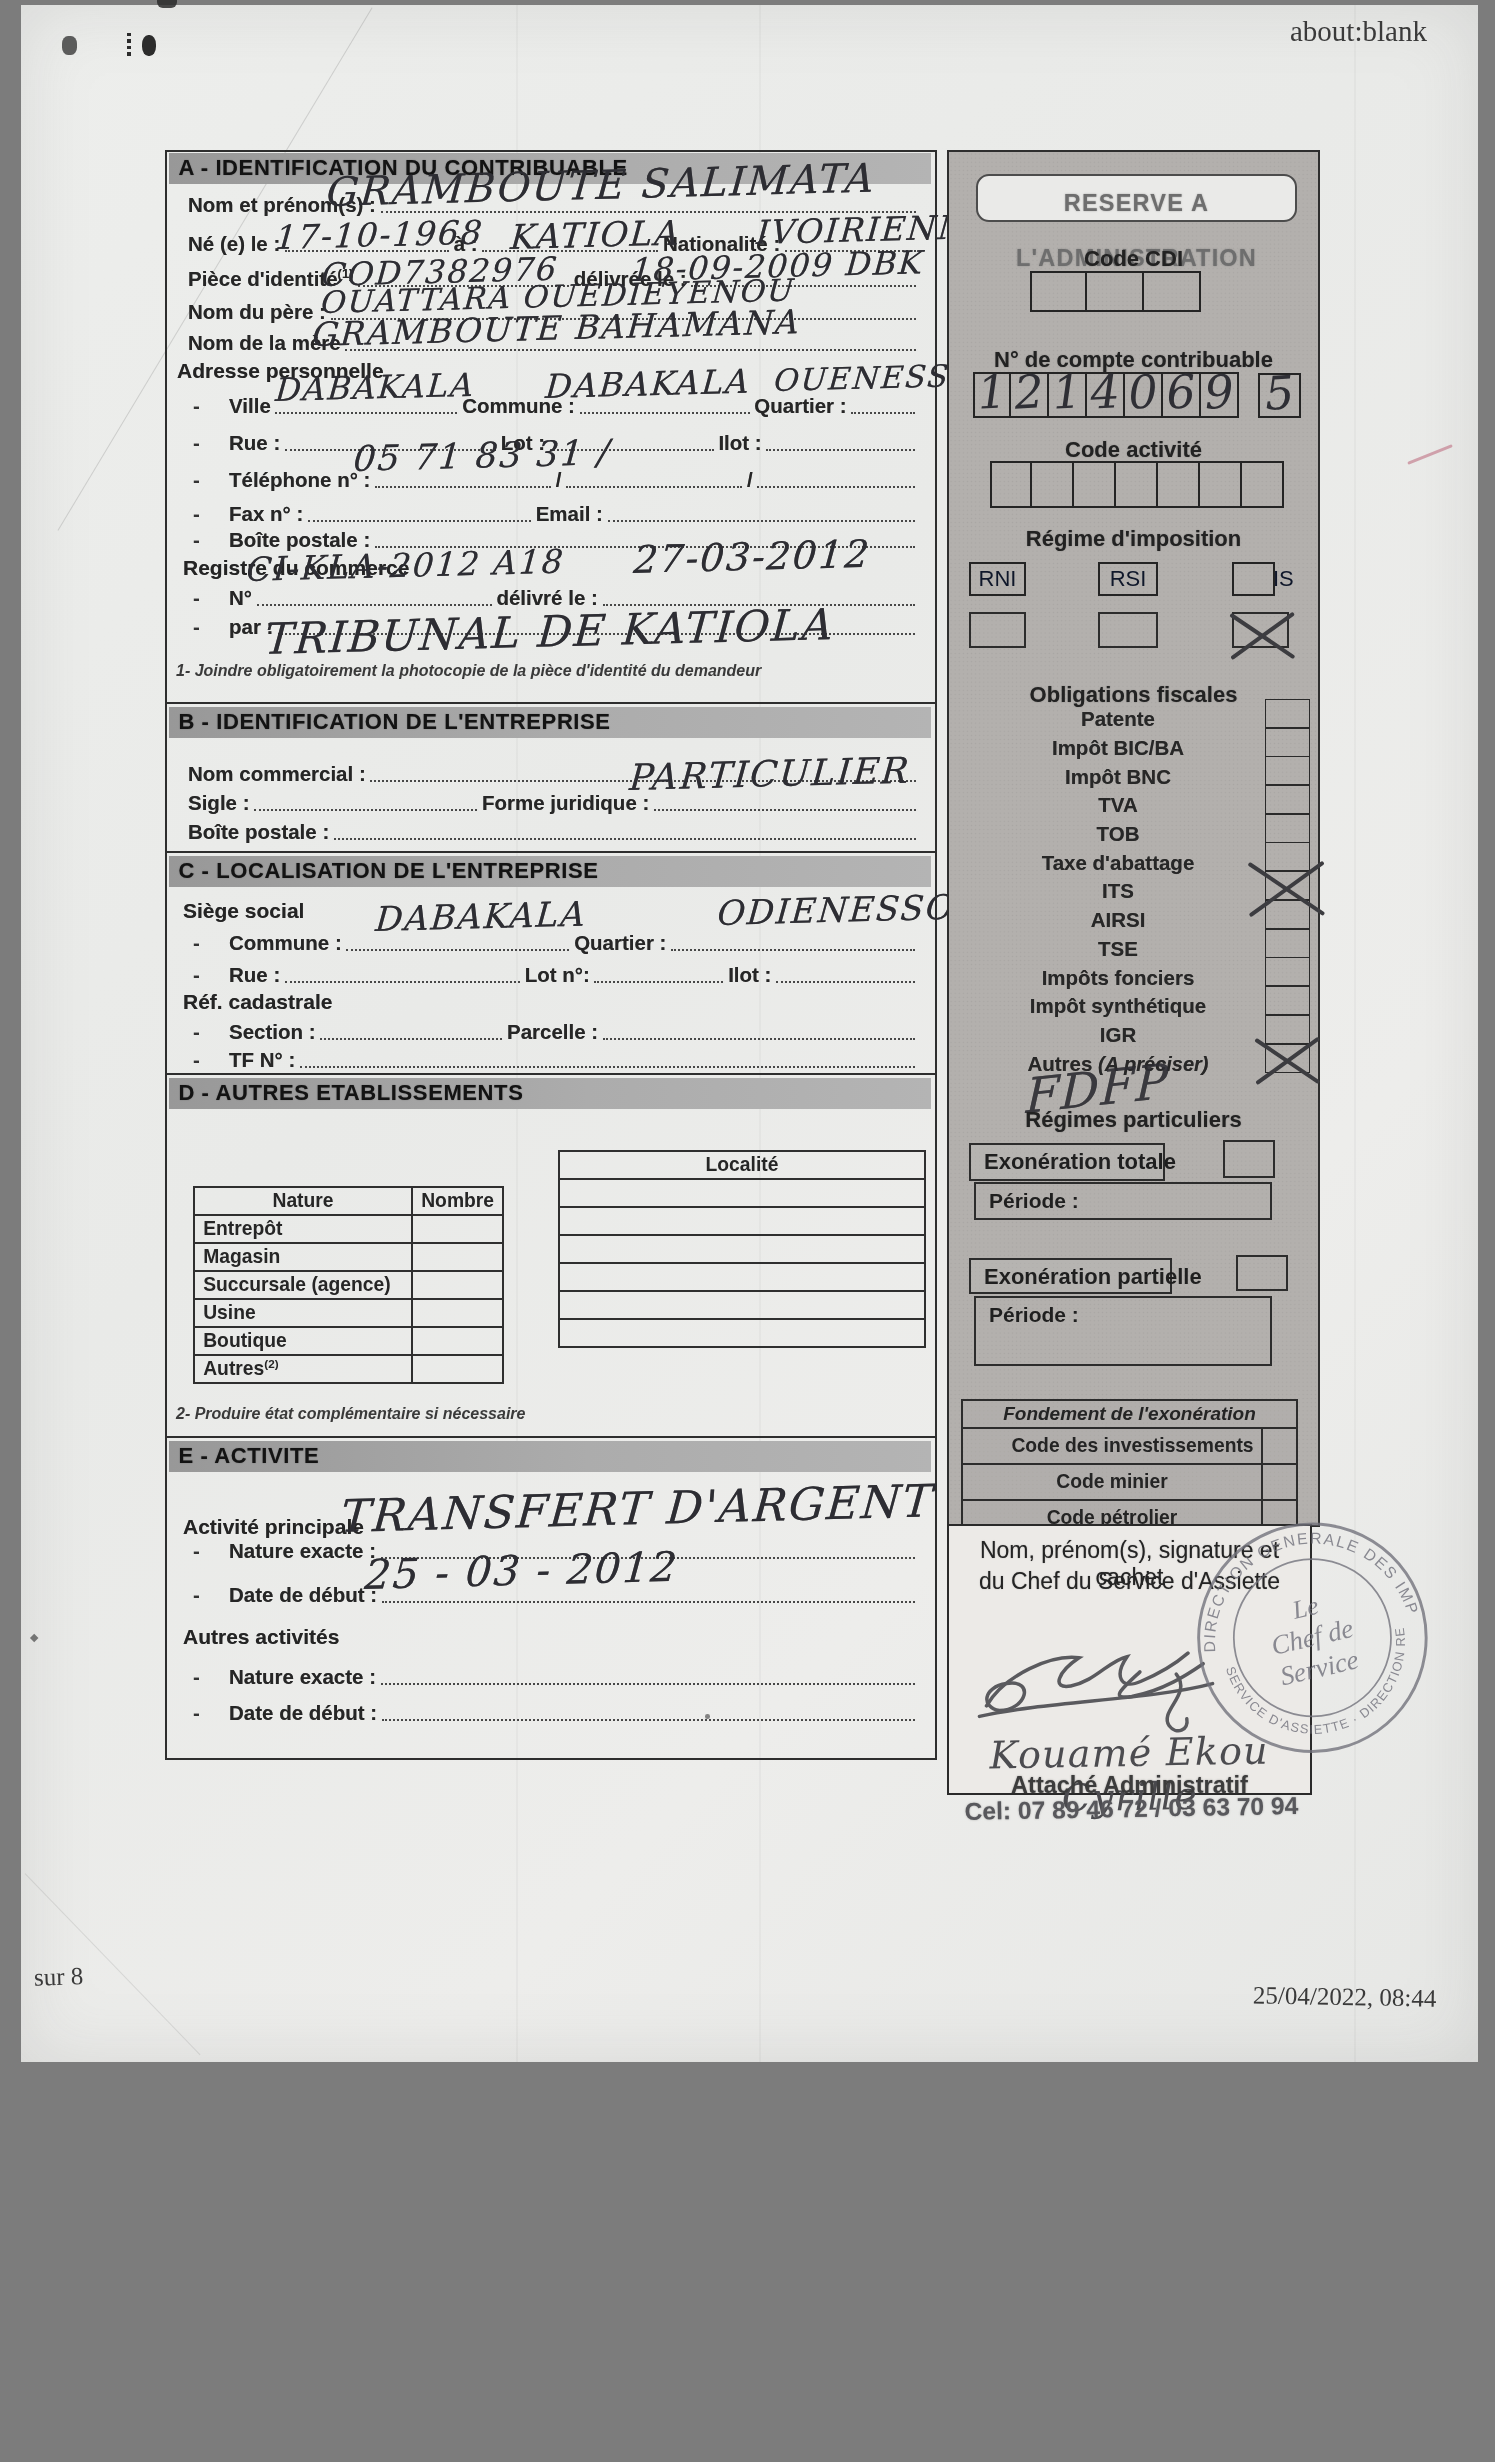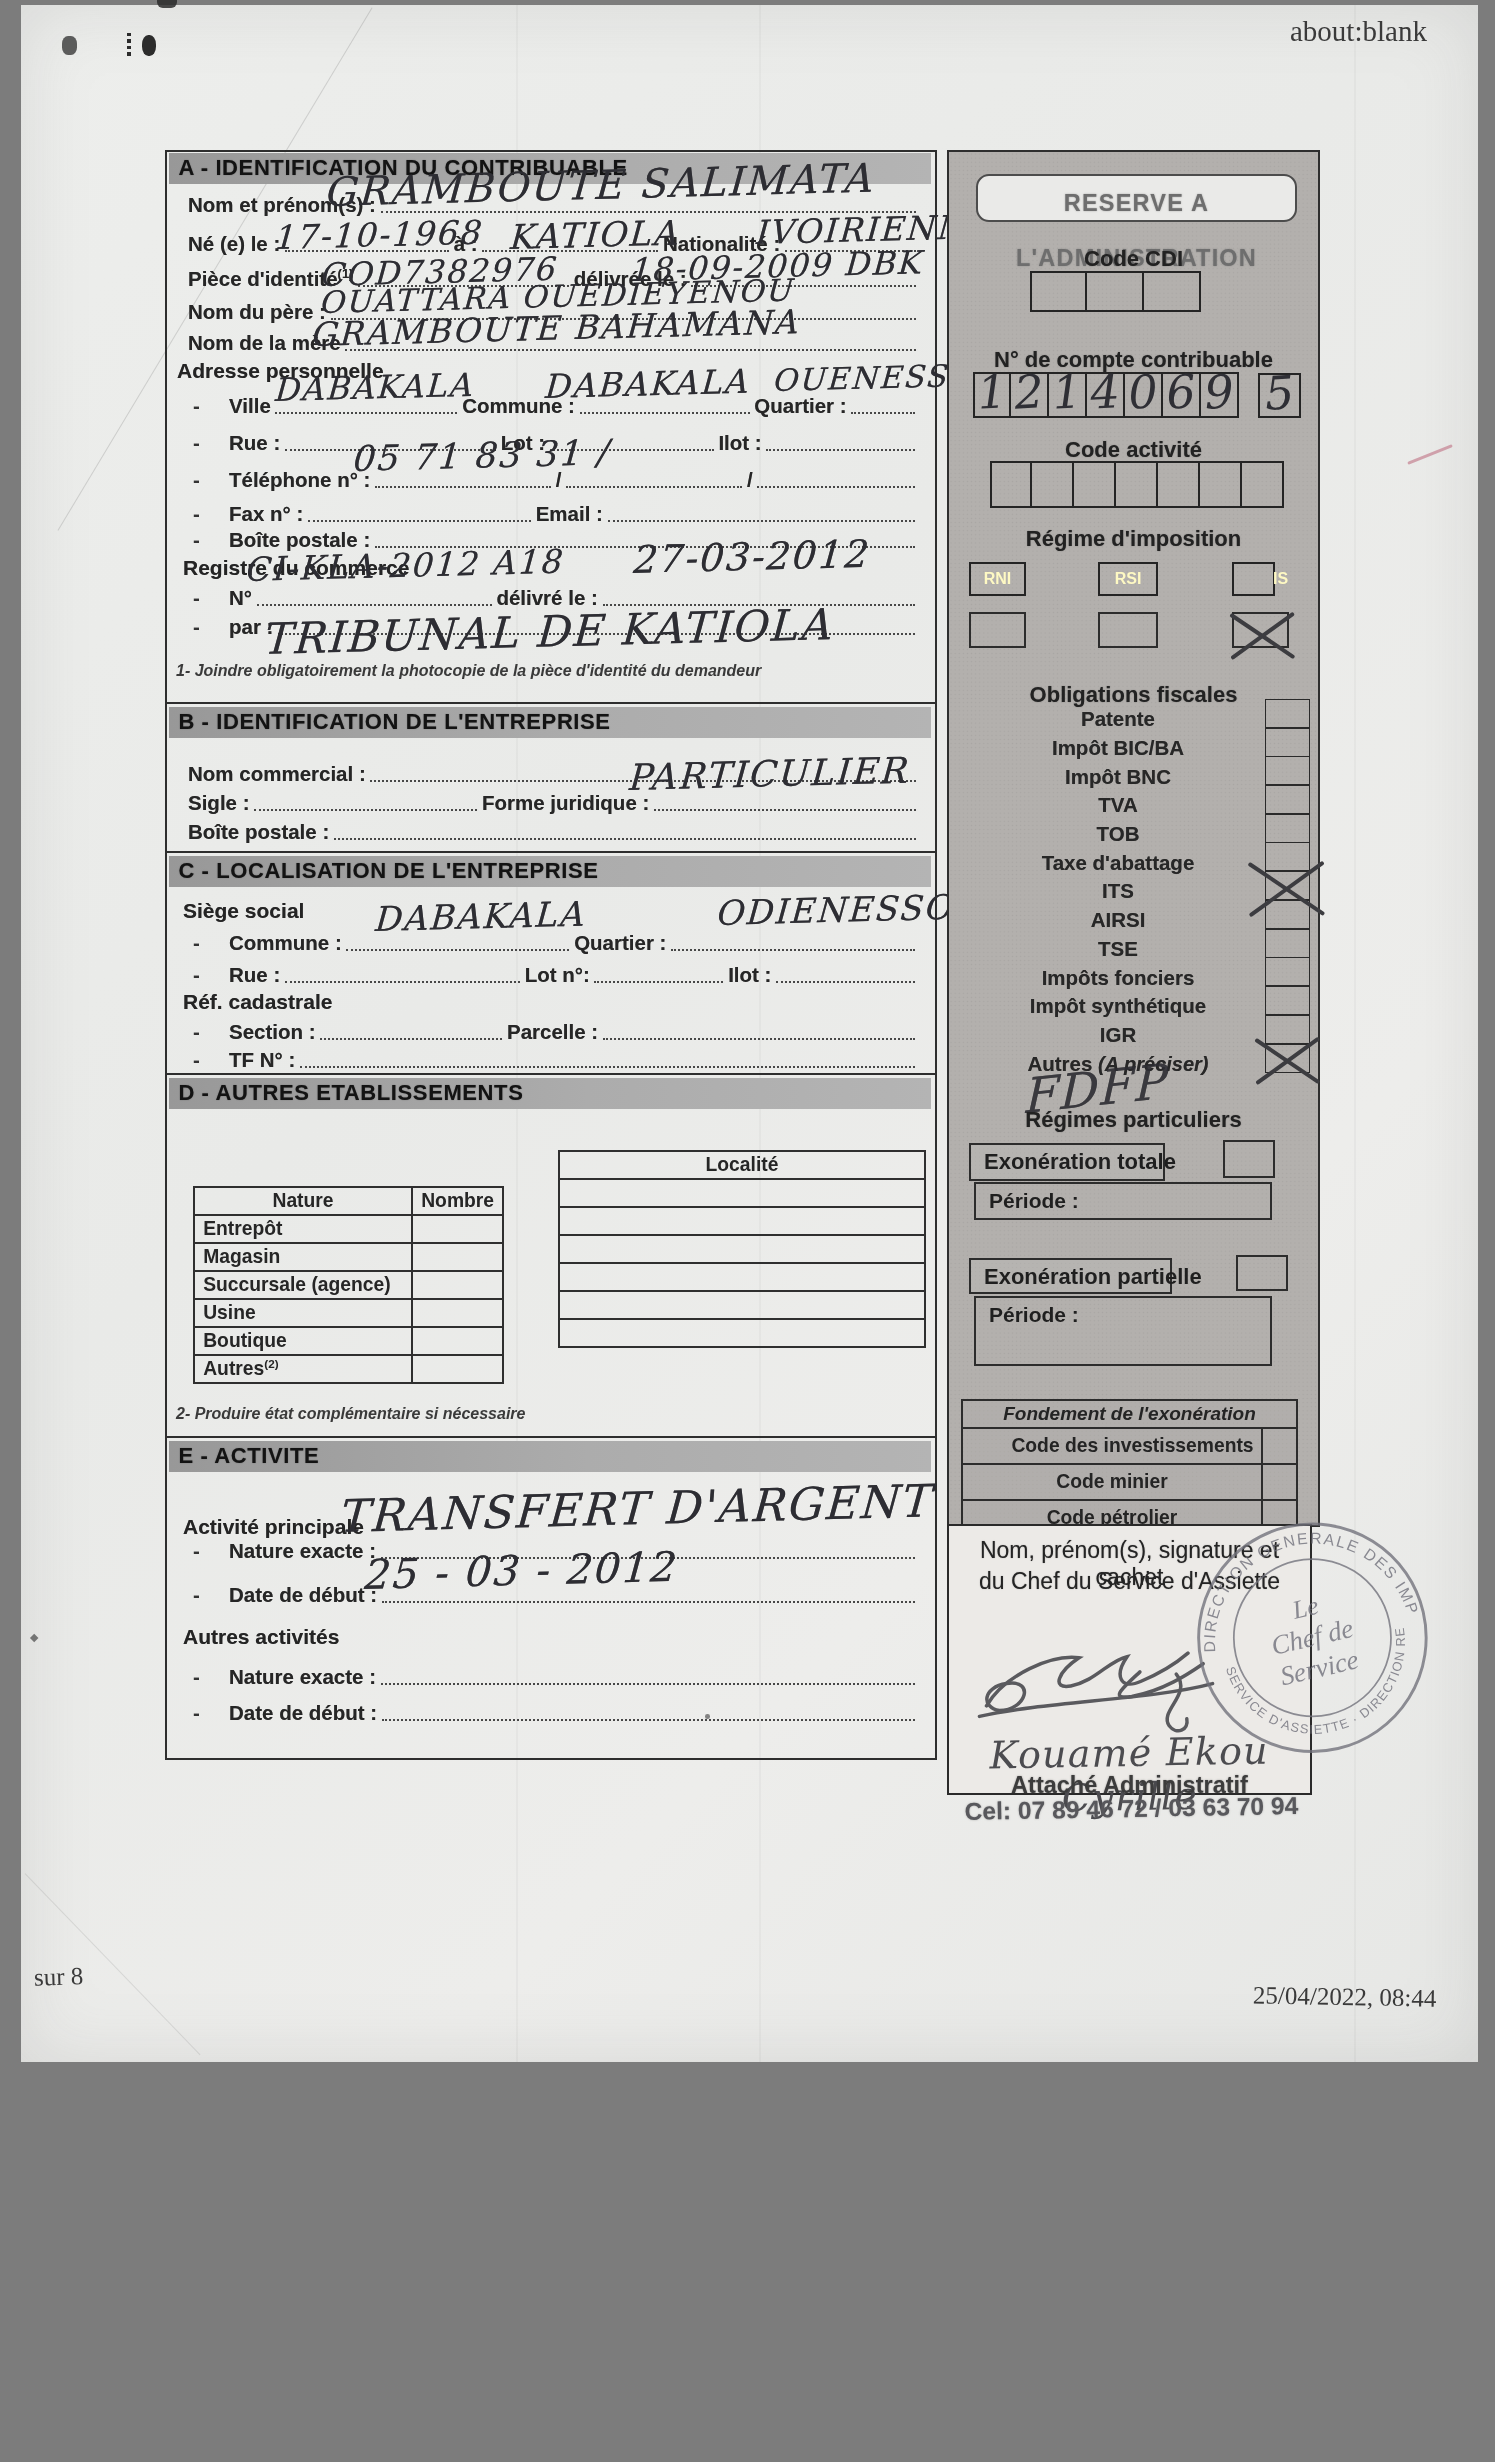--- a/index.html
+++ b/index.html
@@ -54,21 +54,21 @@
   .reserve{
     position:absolute;left:976px;top:174px;width:321px;height:48px;
     background:#eaeae8;border:2.9px solid #4c4c4c;border-radius:13px;box-sizing:border-box;
     text-align:center;line-height:55px;font-weight:700;font-size:23.5px;color:#6e6e6e;letter-spacing:1.2px;
     text-shadow:0 0 1.8px rgba(110,110,110,.6);
   }
   .cellrow{position:absolute;display:flex;}
   .cell{border:2.3px solid #242424;box-sizing:border-box;position:relative;}
   .cell + .cell{border-left:none;}
   .hwdigit{position:absolute;left:0;top:-9.4px;width:100%;text-align:center;font-family:"DejaVu Serif",serif;font-style:italic;font-size:46px;color:#2f2f35;transform:rotate(-3deg);}
-  .regbox{position:absolute;border:2.3px solid #242424;box-sizing:border-box;text-align:center;font-weight:700;font-size:16px;color:#fef9c3;}
+  .regbox{position:absolute;border:2.3px solid #242424;box-sizing:border-box;text-align:center;font-weight:400;font-size:22px;color:#0f172a;}
   .obitem{position:absolute;left:954px;width:328px;text-align:center;font-weight:700;font-size:20.5px;color:#272727;text-shadow:0 0 0.6px rgba(30,30,30,.5);}
   .obitem .apr{font-size:20px;font-style:italic;}
   .cbcell{position:absolute;left:1265px;width:45px;height:29px;border:1.8px solid #2a2a2a;box-sizing:border-box;}
   .xmark{position:absolute;}
   .xmark::before,.xmark::after{content:"";position:absolute;left:-10%;top:50%;width:120%;height:3.5px;background:#3c3c40;border-radius:1.8px;}
   .xmark::before{transform:rotate(34deg);}
   .xmark::after{transform:rotate(-36deg);}
   .exlabel{font-weight:700;font-size:22px;color:#1f1f1f;padding-left:13px;line-height:34px;white-space:nowrap;}
   table.ftab{position:absolute;border-collapse:collapse;background:rgba(176,173,170,.4);}
   table.ftab td{border:2.3px solid #2c2c2c;font-size:19.3px;color:#242424;font-weight:700;text-align:center;height:36px;box-sizing:border-box;}

